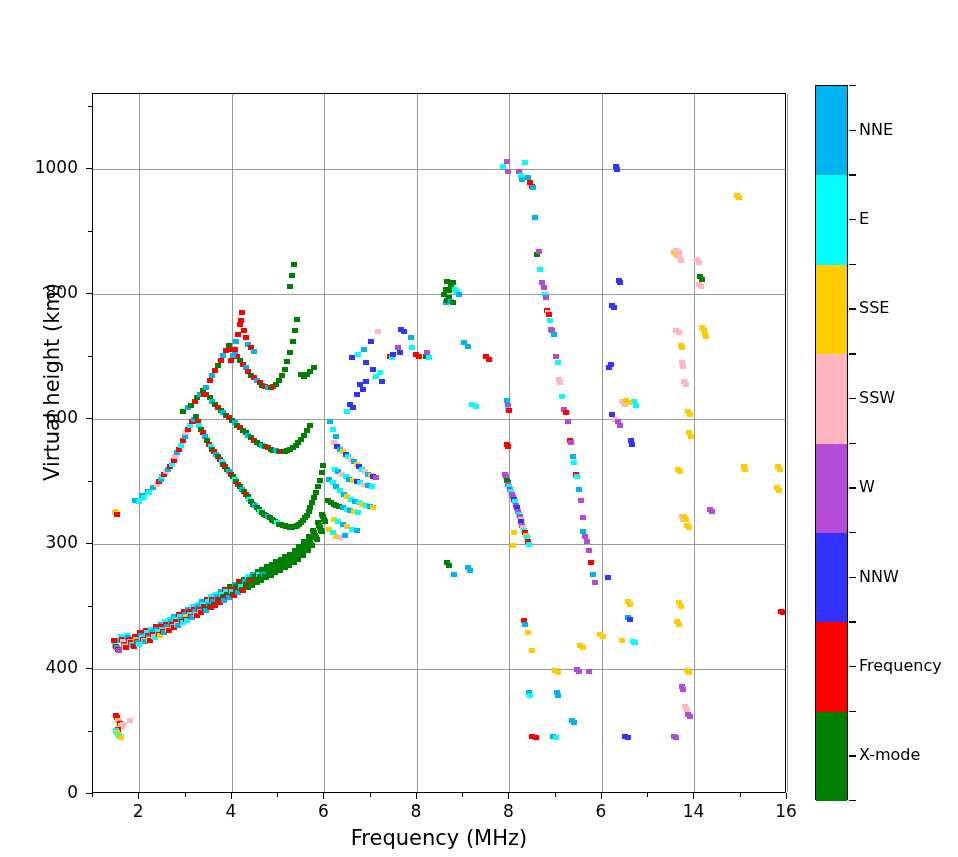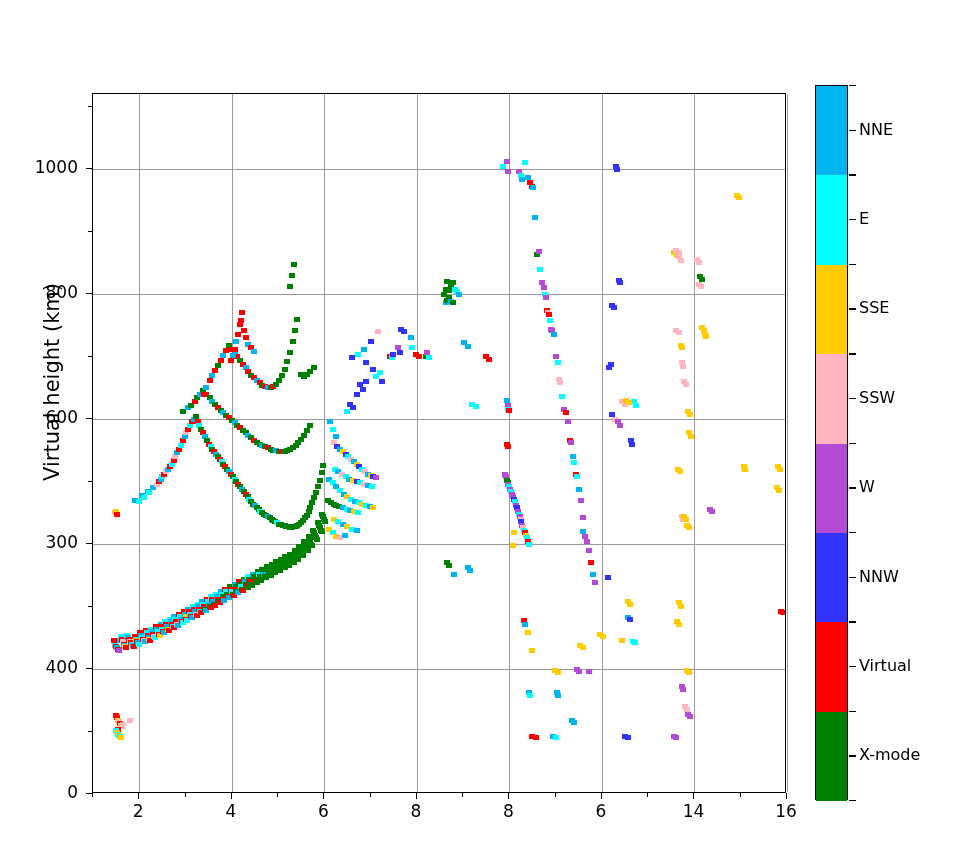--- a/index.html
+++ b/index.html
@@ -885,20 +885,21 @@
       <div class="tick-y" style="top: 168px;"></div>
       <div class="ylab" style="top: 157px;">1000</div>
       <div class="tick-y minor" style="top: 730.5px;"></div>
       <div class="tick-y minor" style="top: 605.5px;"></div>
       <div class="tick-y minor" style="top: 480.5px;"></div>
       <div class="tick-y minor" style="top: 355.5px;"></div>
       <div class="tick-y minor" style="top: 230.5px;"></div>
       <div class="tick-y minor" style="top: 105.5px;"></div>
     </div>
 
+  <div id="xaxis-title">Frequency (MHz)</div>
   <div id="yaxis-title">Virtual height (km)</div>
 
   <div id="cbar">
       <div class="cseg" style="top: 0px; height: 89.375px; background: rgb(0, 180, 240);"></div>
       <div class="cseg" style="top: 89.375px; height: 89.375px; background: rgb(0, 255, 255);"></div>
       <div class="cseg" style="top: 178.75px; height: 89.375px; background: rgb(255, 204, 0);"></div>
       <div class="cseg" style="top: 268.125px; height: 89.375px; background: rgb(255, 182, 193);"></div>
       <div class="cseg" style="top: 357.5px; height: 89.375px; background: rgb(179, 75, 212);"></div>
       <div class="cseg" style="top: 446.875px; height: 89.375px; background: rgb(51, 51, 255);"></div>
       <div class="cseg" style="top: 536.25px; height: 89.375px; background: rgb(255, 0, 0);"></div>
@@ -910,21 +911,21 @@
       <div class="clab" style="top: 209.062px;">E</div>
       <div class="ctick" style="top: 219.062px;"></div>
       <div class="clab" style="top: 298.438px;">SSE</div>
       <div class="ctick" style="top: 308.438px;"></div>
       <div class="clab" style="top: 387.812px;">SSW</div>
       <div class="ctick" style="top: 397.812px;"></div>
       <div class="clab" style="top: 477.188px;">W</div>
       <div class="ctick" style="top: 487.188px;"></div>
       <div class="clab" style="top: 566.562px;">NNW</div>
       <div class="ctick" style="top: 576.562px;"></div>
-      <div class="clab" style="top: 655.938px;">Virtual</div>
+      <div class="clab" style="top: 655.938px;">Frequency</div>
       <div class="ctick" style="top: 665.938px;"></div>
       <div class="clab" style="top: 745.312px;">X-mode</div>
       <div class="ctick" style="top: 755.312px;"></div>
       <div class="cedge" style="top: 85px;"></div>
       <div class="cedge" style="top: 174.375px;"></div>
       <div class="cedge" style="top: 263.75px;"></div>
       <div class="cedge" style="top: 353.125px;"></div>
       <div class="cedge" style="top: 442.5px;"></div>
       <div class="cedge" style="top: 531.875px;"></div>
       <div class="cedge" style="top: 621.25px;"></div>

